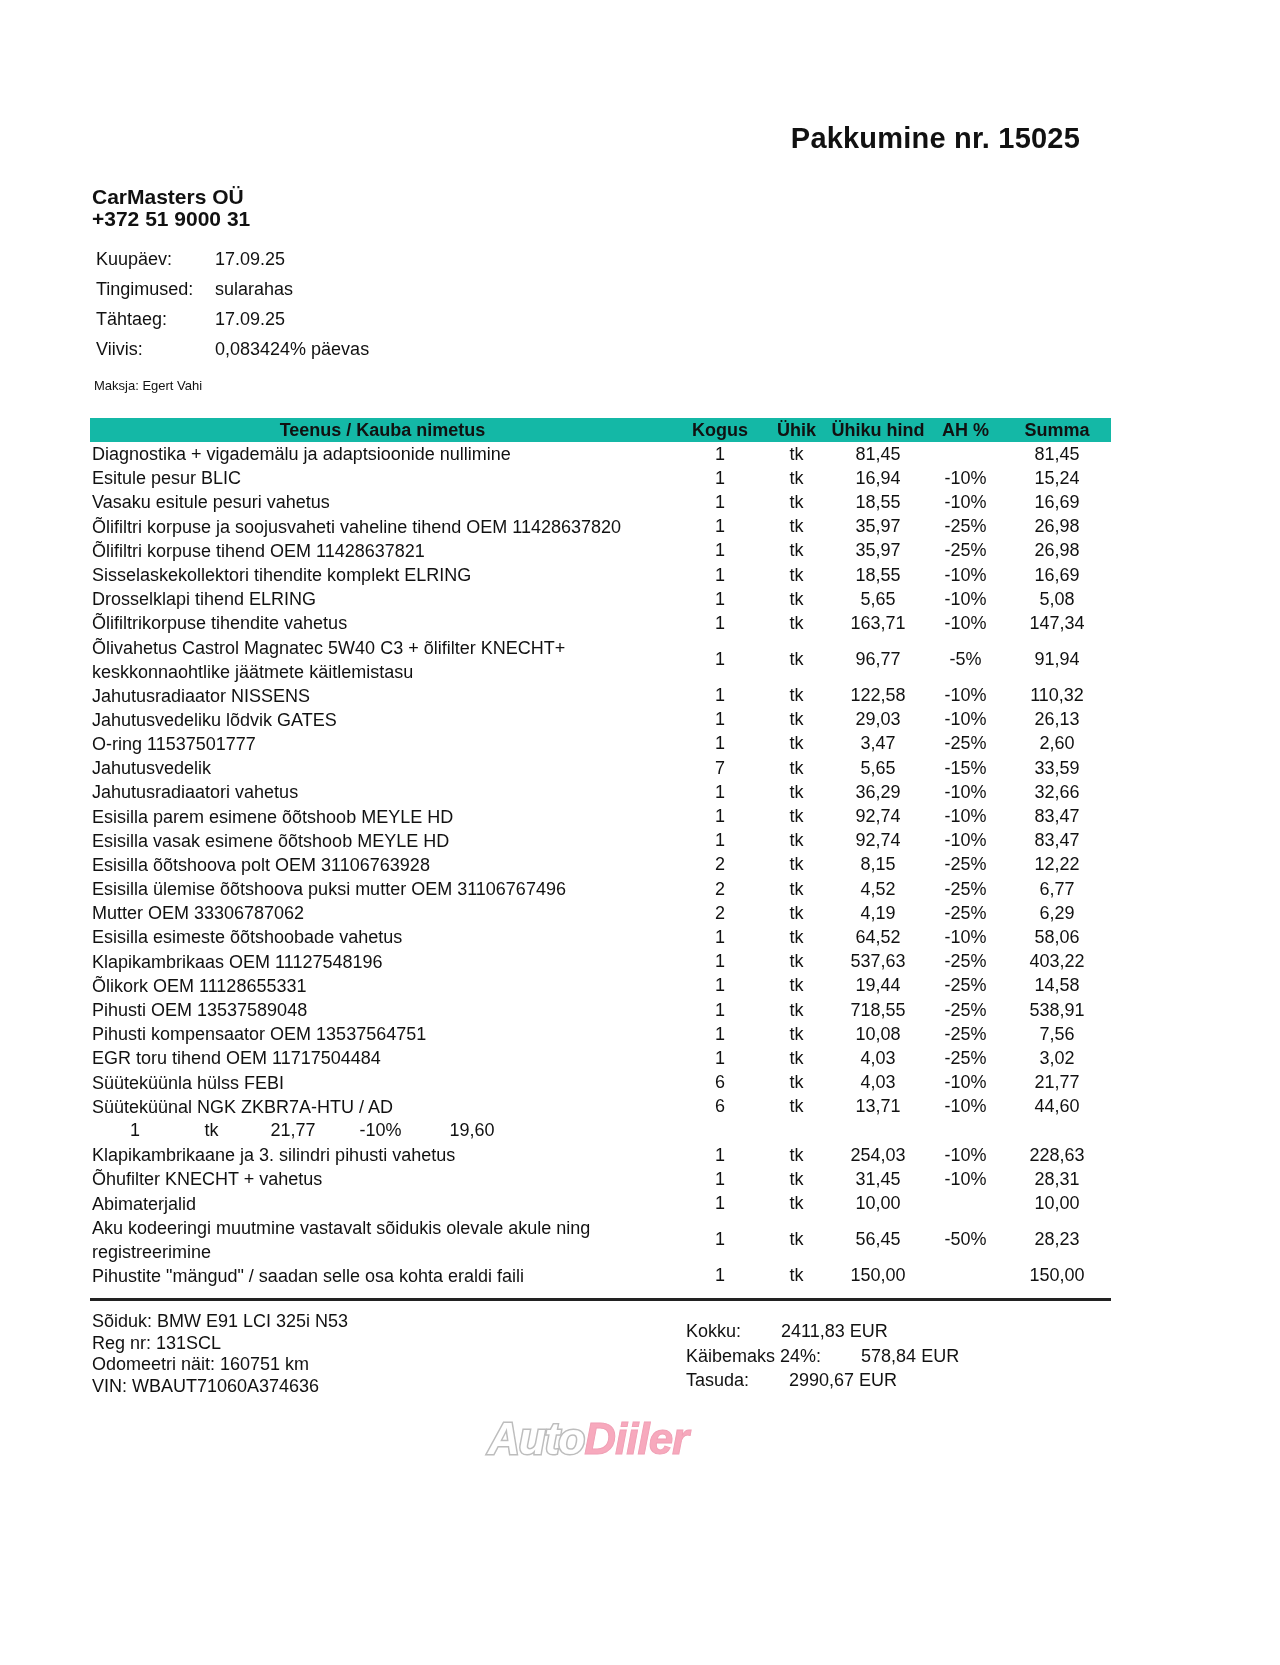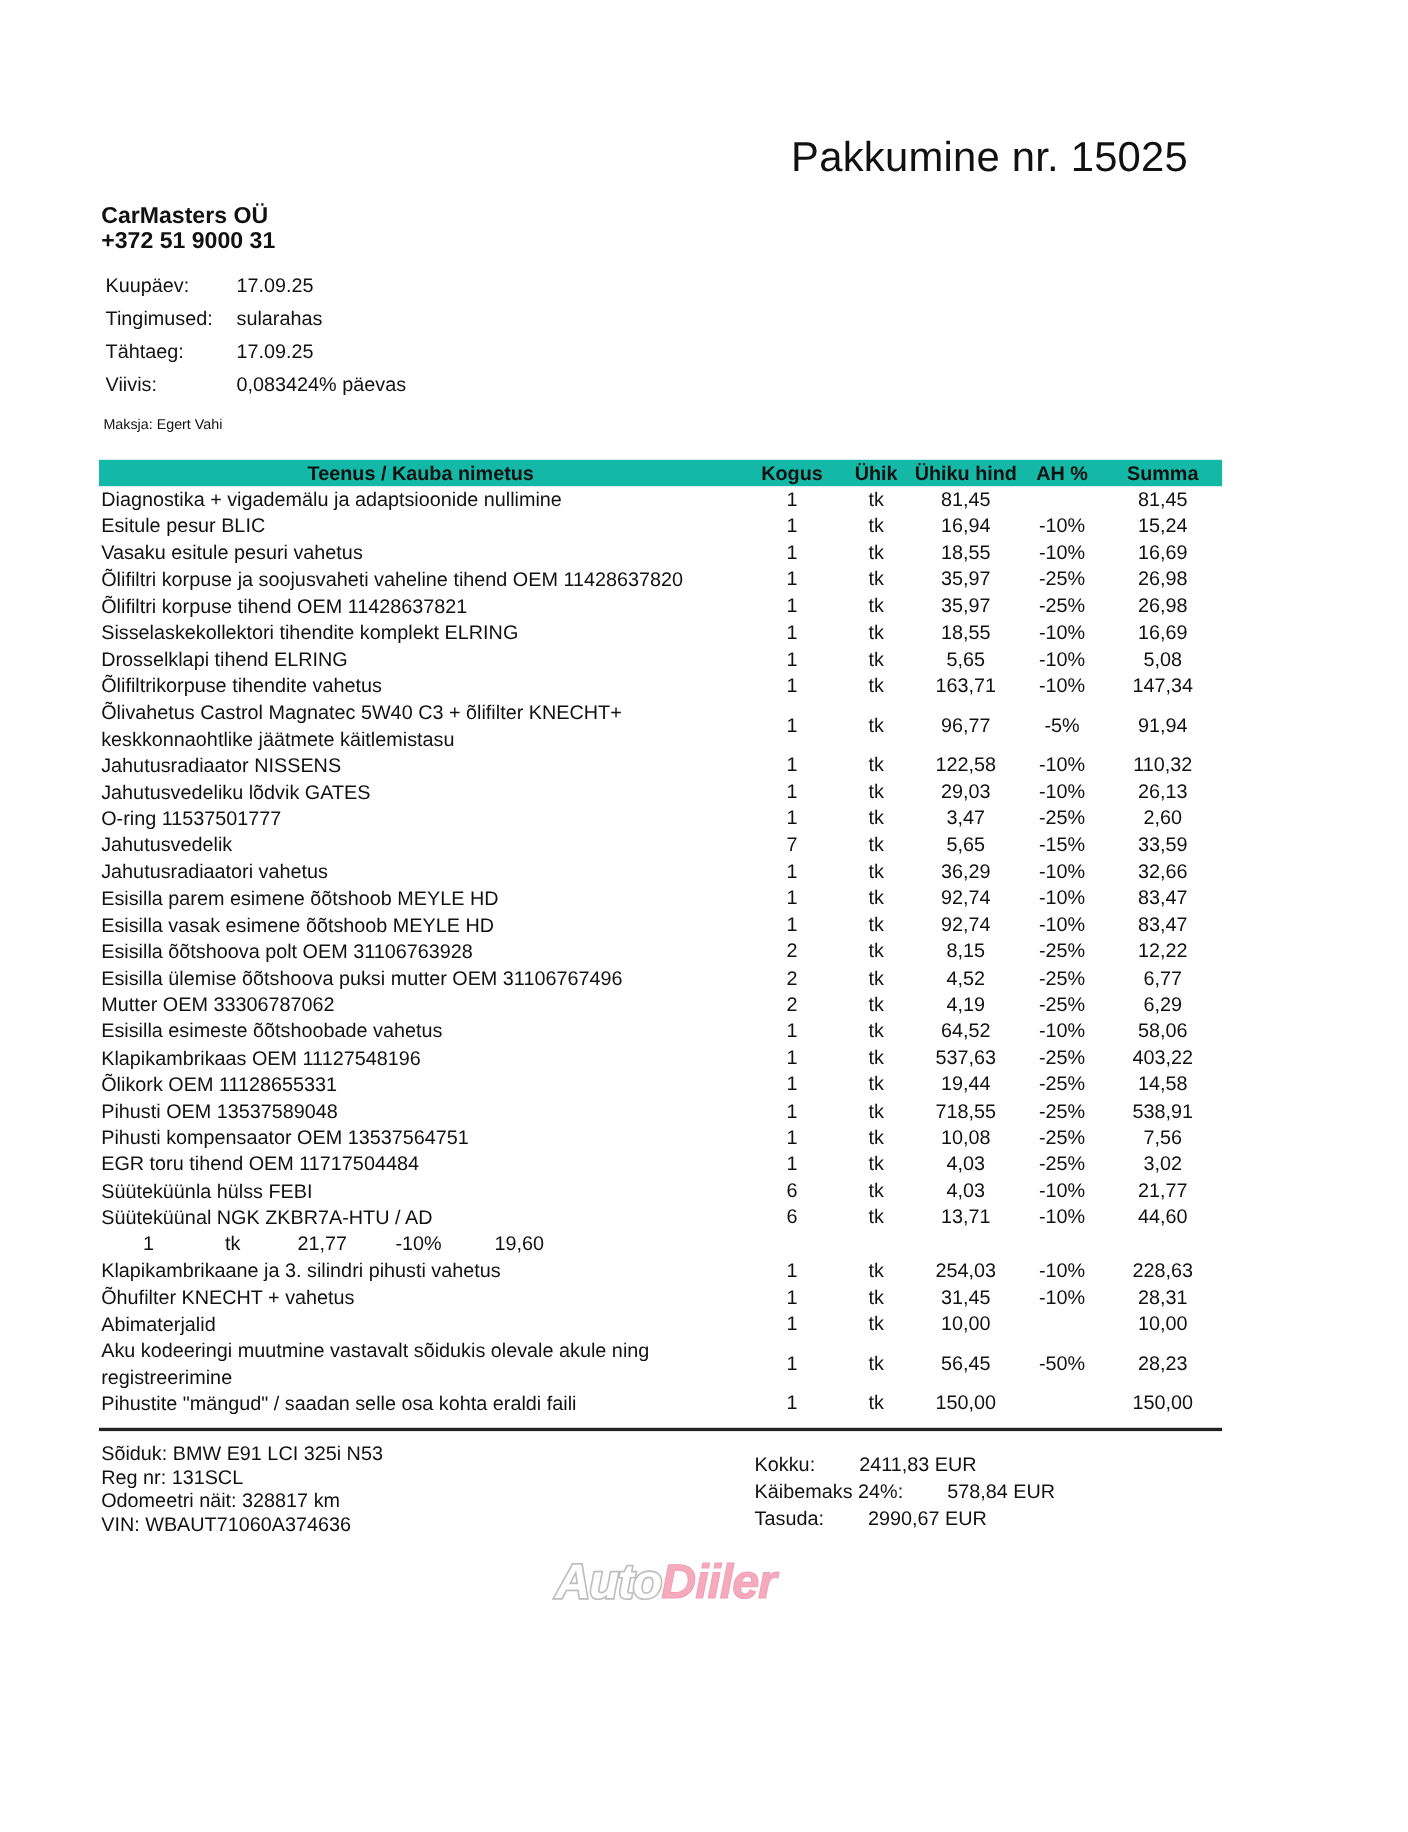--- a/index.html
+++ b/index.html
@@ -1,18 +1,18 @@
 <!DOCTYPE html>
 <html><head>
   <meta charset="utf-8">
   <style>
     * { box-sizing: border-box; margin: 0; padding: 0; }
     html, body { width: 1280px; height: 1665px; background: #ffffff; }
     body { font-family: "Liberation Sans", sans-serif; color: #111; position: relative; overflow: hidden; }
-    .title { position: absolute; right: 200px; top: 122px; font-size: 38px; font-weight: normal; letter-spacing: 0.2px; }
+    .title { position: absolute; right: 200px; top: 122px; font-size: 29px; font-weight: bold; letter-spacing: 0.2px; }
     .company { position: absolute; left: 92px; top: 186px; font-size: 21px; font-weight: bold; line-height: 22px; }
     .meta { position: absolute; left: 96px; top: 244px; font-size: 18px; }
     .meta-row { display: flex; height: 30px; align-items: center; }
     .meta-label { width: 119px; }
     .payer { position: absolute; left: 94px; top: 378px; font-size: 13px; }
     .tbl { position: absolute; left: 90px; top: 418px; width: 1021px; font-size: 18px; }
     .thead { display: flex; background: #14b8a6; height: 24px; align-items: center; font-weight: bold; }
     .trow { display: flex; align-items: center; min-height: 24.2px; }
     .trow.tall { min-height: 48px; }
     .c-name { width: 585px; line-height: 24px; }
@@ -20,21 +20,21 @@
     .c-unit { width: 63px; text-align: center; }
     .c-price { width: 100px; text-align: center; }
     .c-disc { width: 75px; text-align: center; }
     .c-sum { width: 108px; text-align: center; }
     .thead .c-name { text-align: center; }
     .trow .c-name { padding-left: 2px; }
     .rule { position: absolute; left: 90px; top: 1298px; width: 1021px; height: 3px; background: #222; }
     .vehicle { position: absolute; left: 92px; top: 1311px; font-size: 18px; line-height: 21.5px; }
     .totals { position: absolute; left: 686px; top: 1319px; width: 425px; font-size: 18px; line-height: 24.5px; }
     .tot-row { display: flex; justify-content: flex-start; gap: 40px; }
-    .logo { position: absolute; left: 488px; top: 1414px; font-size: 44px; font-weight: bold; font-style: italic; letter-spacing: -1px; margin-left: 17px; }
+    .logo { position: absolute; left: 488px; top: 1414px; font-size: 44px; font-weight: bold; font-style: italic; letter-spacing: -1px; }
     .logo .auto { color: #ffffff; -webkit-text-stroke: 3px #bdbdbd; paint-order: stroke fill; }
     .logo .diiler { color: #f7a9bd; -webkit-text-stroke: 1px #f0a0b5; }
   </style>
 </head>
 <body>
 
 <div class="title">Pakkumine nr. 15025</div>
 
 <div class="company">
   <div>CarMasters OÜ</div>
@@ -336,21 +336,21 @@
         <div class="c-sum">150,00</div>
       </div>
     </div>
 </div>
 
 <div class="rule"></div>
 
 <div class="vehicle">
   <div>Sõiduk: BMW E91 LCI 325i N53</div>
   <div>Reg nr: 131SCL</div>
-  <div>Odomeetri näit: 328817 km</div>
+  <div>Odomeetri näit: 160751 km</div>
   <div>VIN: WBAUT71060A374636</div>
 </div>
 
 <div class="totals">
   <div class="tot-row">
     <span>Kokku:</span>
     <span>2411,83 EUR</span>
   </div>
   <div class="tot-row">
     <span>Käibemaks 24%:</span>

